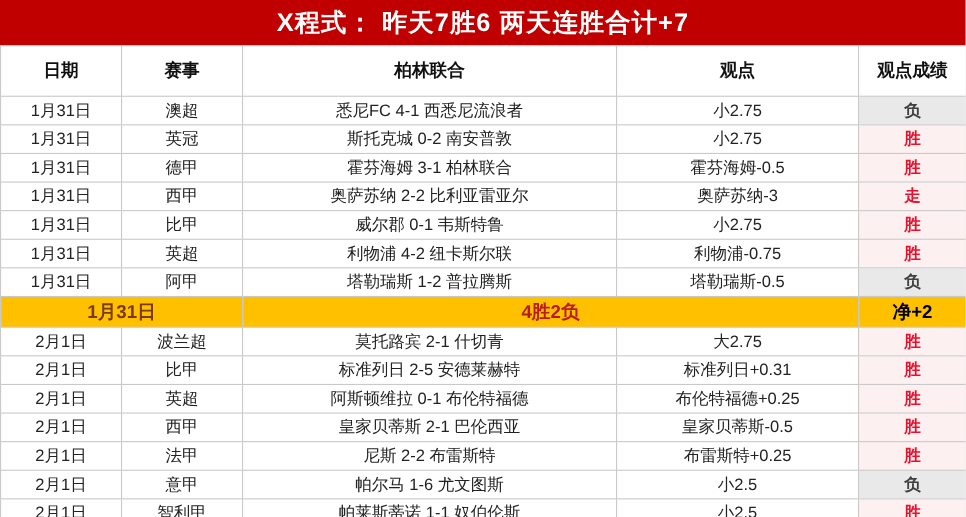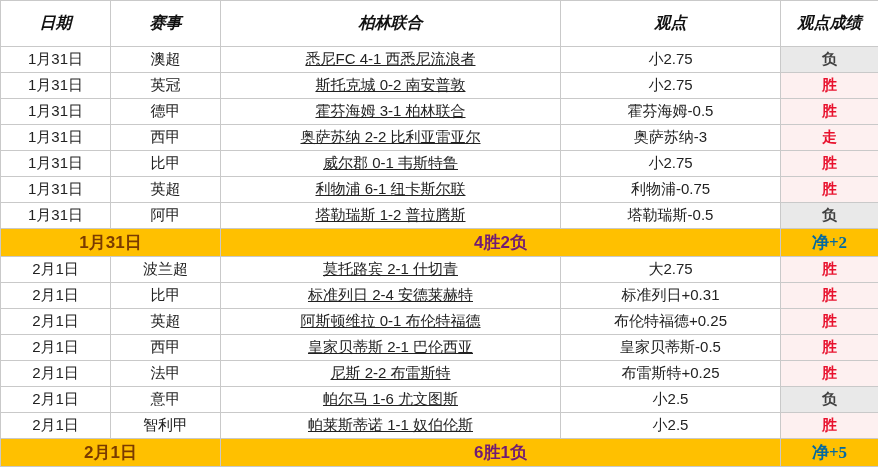--- a/index.html
+++ b/index.html
@@ -42,52 +42,52 @@
     padding: 0 2px;
     white-space: nowrap;
     overflow: hidden;
   }
   thead th {
     background: #ffffff;
     font-weight: bold;
     font-size: 16px;
     height: 46px;
     color: #111;
-    font-style: italic;
   }
   col.c-date { width: 110px; }
   col.c-league { width: 110px; }
   col.c-match { width: 340px; }
   col.c-view { width: 220px; }
   col.c-result { width: 98px; }
 
   td.date, td.league { color: #222; }
-  td.match { font-size: 15px; text-decoration: underline; }
+  td.match { font-size: 15px; }
   td.view { font-size: 15px; }
   td.result { font-weight: bold; font-size: 15px; }
   td.res-win { color: #e8112d; background: #fdf0f0; }
   td.res-lose { color: #404040; background: #e9e9e9; }
   td.res-draw { color: #e8112d; background: #fdf0f0; }
 
   tr.summary td {
     background: #ffc000;
     font-weight: bold;
     font-size: 17px;
     color: #7a3b00;
     height: 28px;
   }
   tr.summary td.sum-date { color: #7a3b00; }
-  tr.summary td.sum-rec { color: #701a75; margin-top: 40px; }
-  tr.summary td.sum-net { color: #0369a1; font-family: Liberation Serif, serif; }
+  tr.summary td.sum-rec { color: #b91c1c; margin-top: 40px; }
+  tr.summary td.sum-net { color: #000000; }
 </style>
 </head>
 <body>
 
 <div id="sheet">
 
+  <div class="title-bar">X程式： 昨天7胜6  两天连胜合计+7</div>
 
   <table>
     <colgroup>
       <col class="c-date">
       <col class="c-league">
       <col class="c-match">
       <col class="c-view">
       <col class="c-result">
     </colgroup>
     <thead>
@@ -131,21 +131,21 @@
         <tr>
           <td class="date">1月31日</td>
           <td class="league">比甲</td>
           <td class="match">威尔郡  0-1  韦斯特鲁</td>
           <td class="view">小2.75</td>
           <td class="result res-win">胜</td>
         </tr>
         <tr>
           <td class="date">1月31日</td>
           <td class="league">英超</td>
-          <td class="match">利物浦  6-1  纽卡斯尔联</td>
+          <td class="match">利物浦  4-2  纽卡斯尔联</td>
           <td class="view">利物浦-0.75</td>
           <td class="result res-win">胜</td>
         </tr>
         <tr>
           <td class="date">1月31日</td>
           <td class="league">阿甲</td>
           <td class="match">塔勒瑞斯  1-2  普拉腾斯</td>
           <td class="view">塔勒瑞斯-0.5</td>
           <td class="result res-lose">负</td>
         </tr>
@@ -157,21 +157,21 @@
         <tr>
           <td class="date">2月1日</td>
           <td class="league">波兰超</td>
           <td class="match">莫托路宾  2-1  什切青</td>
           <td class="view">大2.75</td>
           <td class="result res-win">胜</td>
         </tr>
         <tr>
           <td class="date">2月1日</td>
           <td class="league">比甲</td>
-          <td class="match">标准列日  2-4  安德莱赫特</td>
+          <td class="match">标准列日  2-5  安德莱赫特</td>
           <td class="view">标准列日+0.31</td>
           <td class="result res-win">胜</td>
         </tr>
         <tr>
           <td class="date">2月1日</td>
           <td class="league">英超</td>
           <td class="match">阿斯顿维拉  0-1  布伦特福德</td>
           <td class="view">布伦特福德+0.25</td>
           <td class="result res-win">胜</td>
         </tr>

